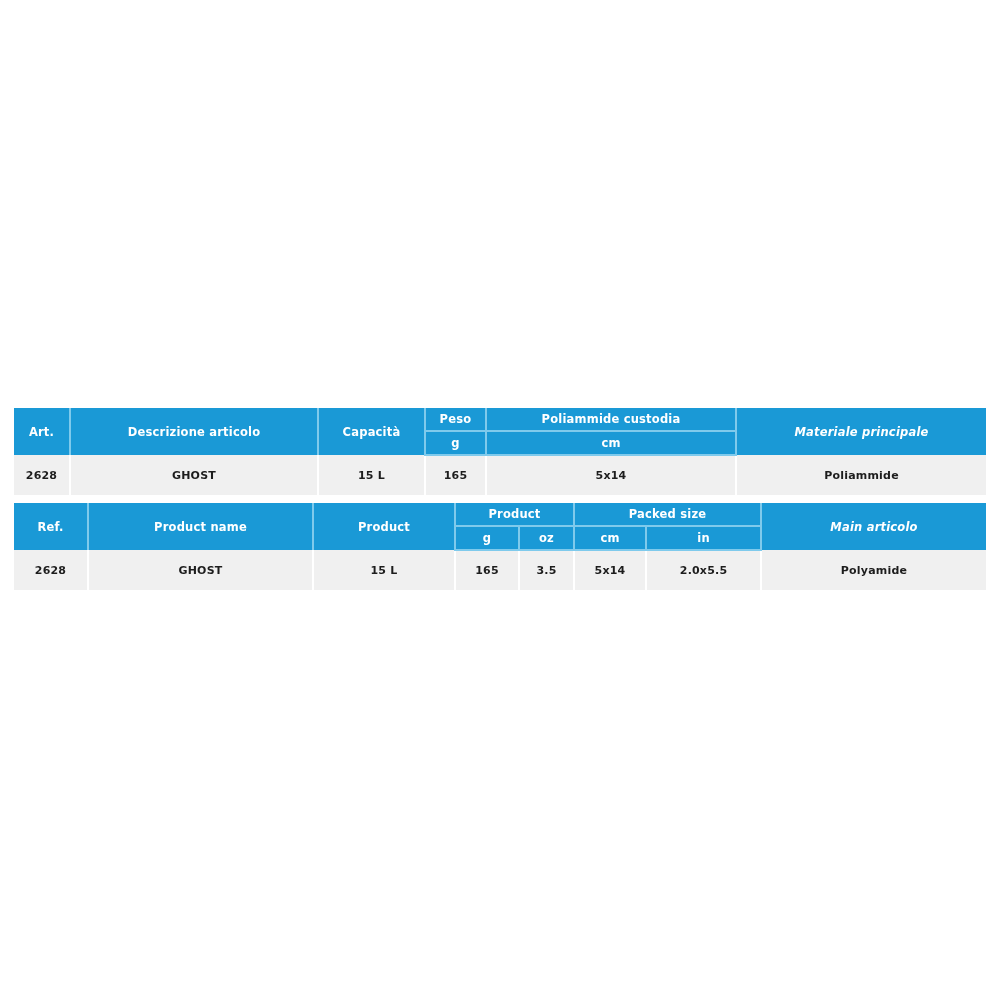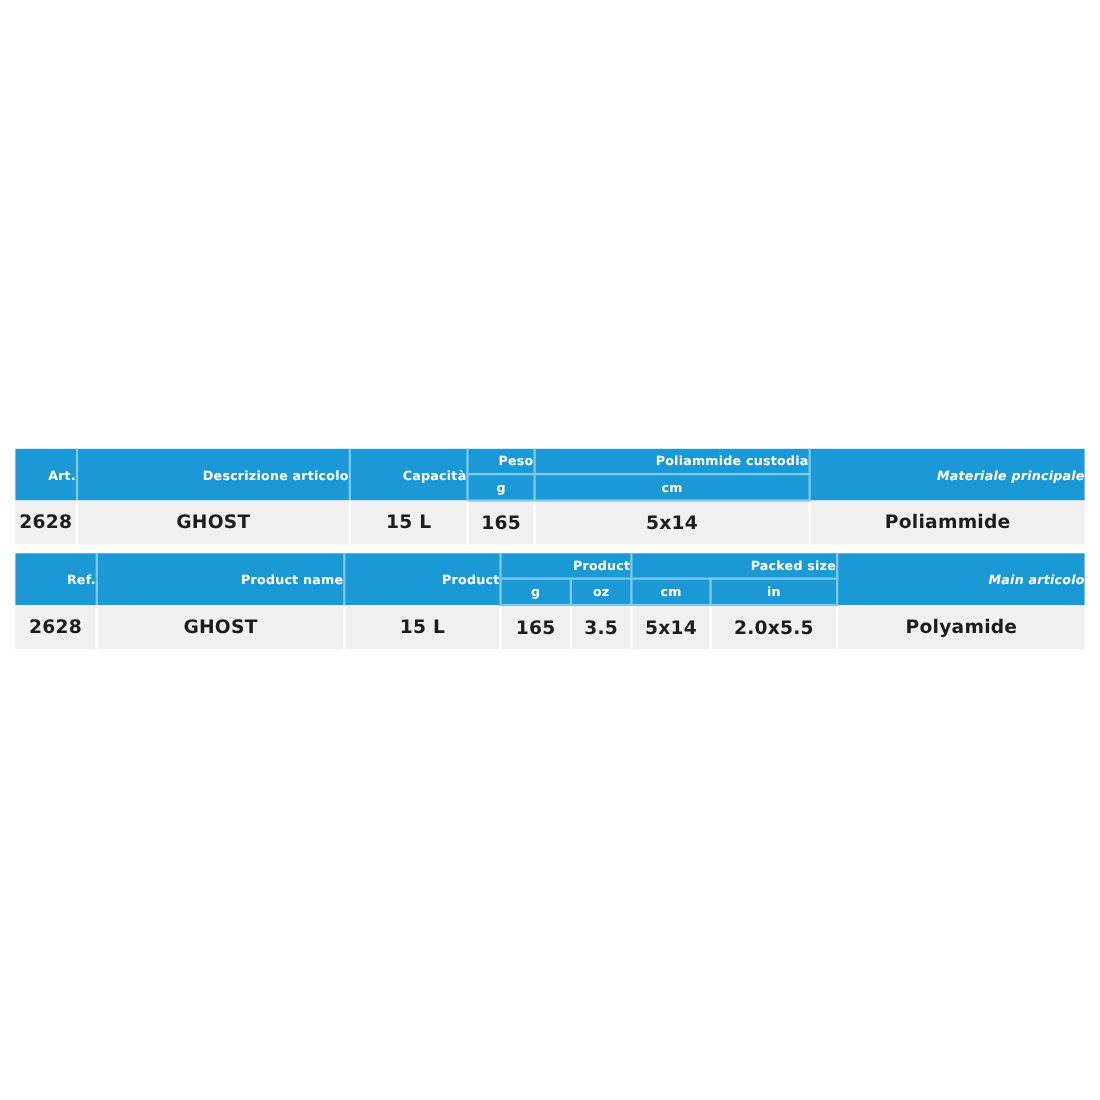--- a/index.html
+++ b/index.html
@@ -42,27 +42,27 @@
     background: #1a99d6;
     color: #ffffff;
     font-size: 11.5px;
     border-right: 2px solid #7fcaec;
     border-bottom: 2px solid #7fcaec;
   }
   .spec-table thead th.last-col { border-right: none; font-style: italic; }
   .spec-table thead tr.row-top th.no-bot { border-bottom: none; margin-top: 47px; }
 
   
-  .spec-table thead tr.row-top th { border-top: none; text-align: right; }
+  .spec-table thead tr.row-top th { border-top: none; }
 
   
   .spec-table tbody td {
     background: #f0f0f0;
     color: #1d1d1d;
-    font-size: 17px;
+    font-size: 11px;
     border-right: 2px solid #ffffff;
   }
   .spec-table tbody td.last-col { border-right: none; }
 
   .h-tall  { height: 44px; }
   .h-top   { height: 22px; }
   .h-sub   { height: 22px; }
   .h-data  { height: 39px; }
 </style>
 </head>

